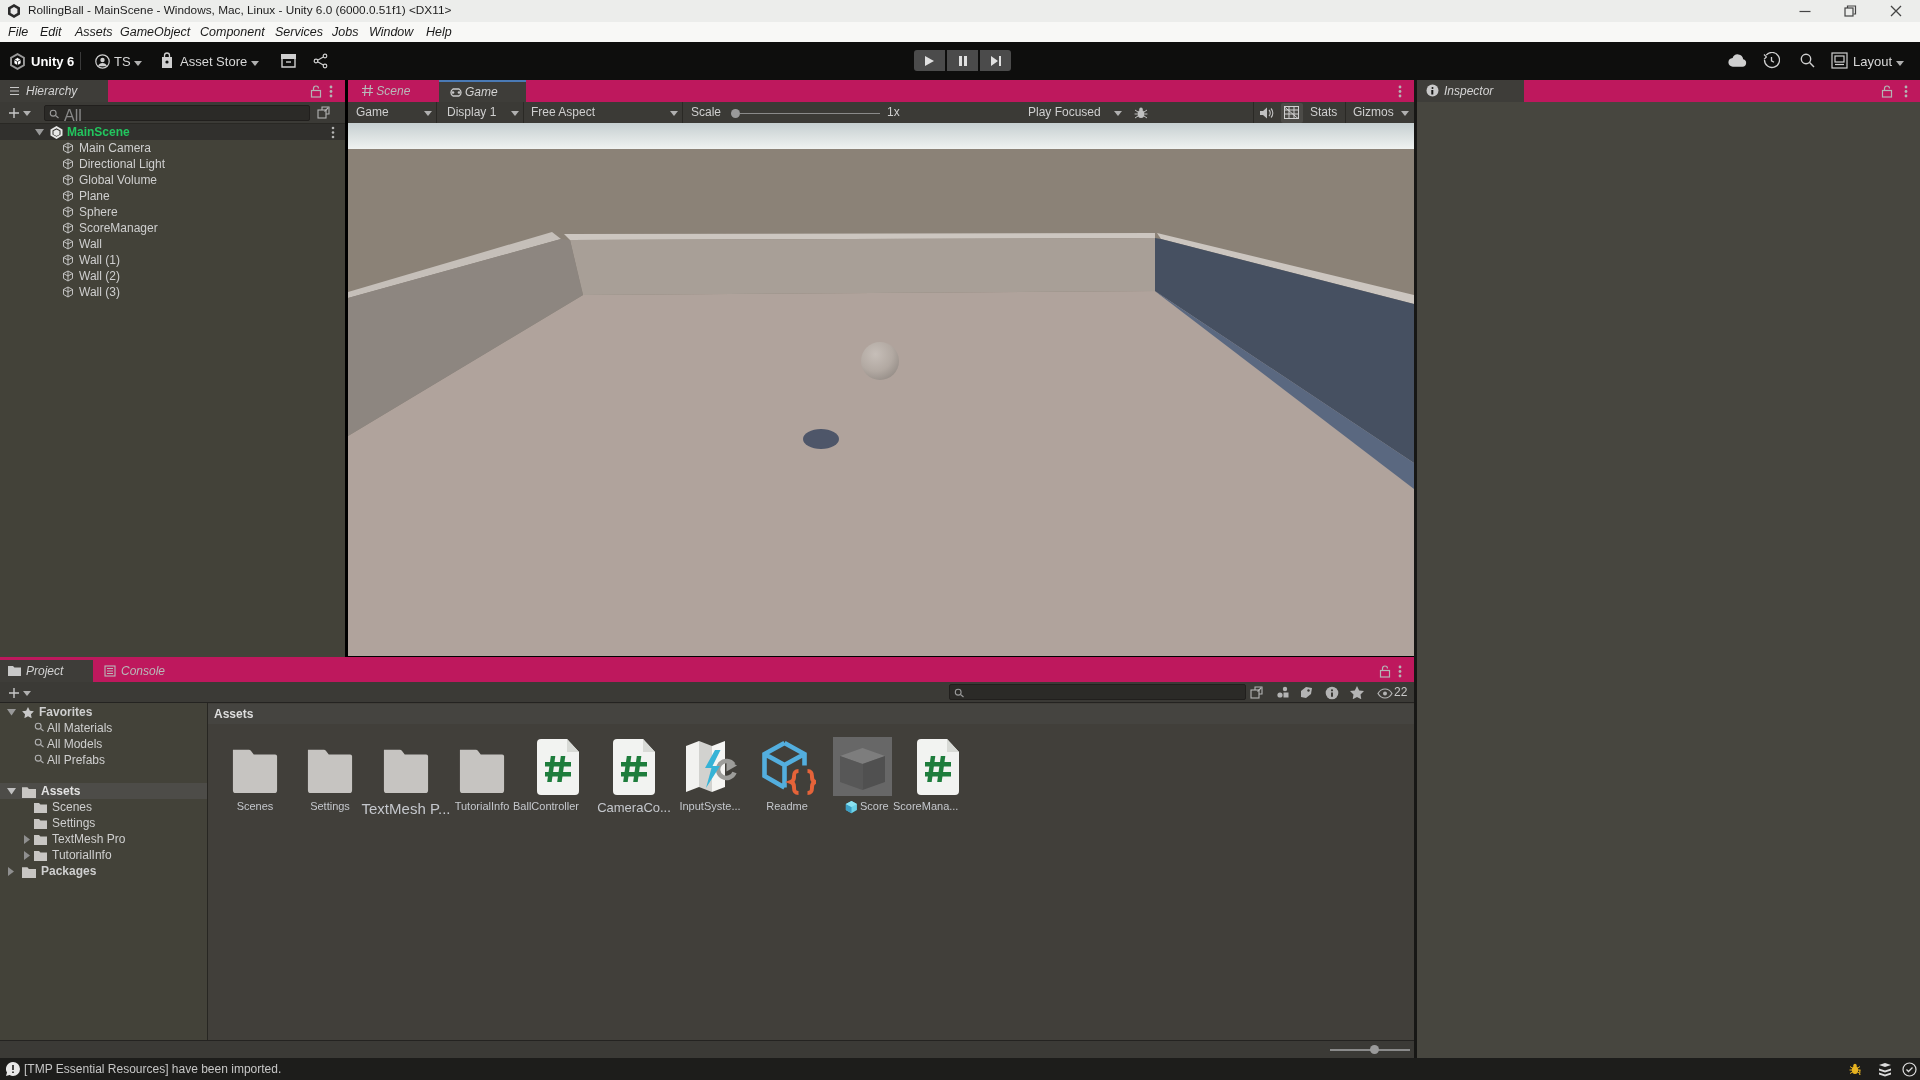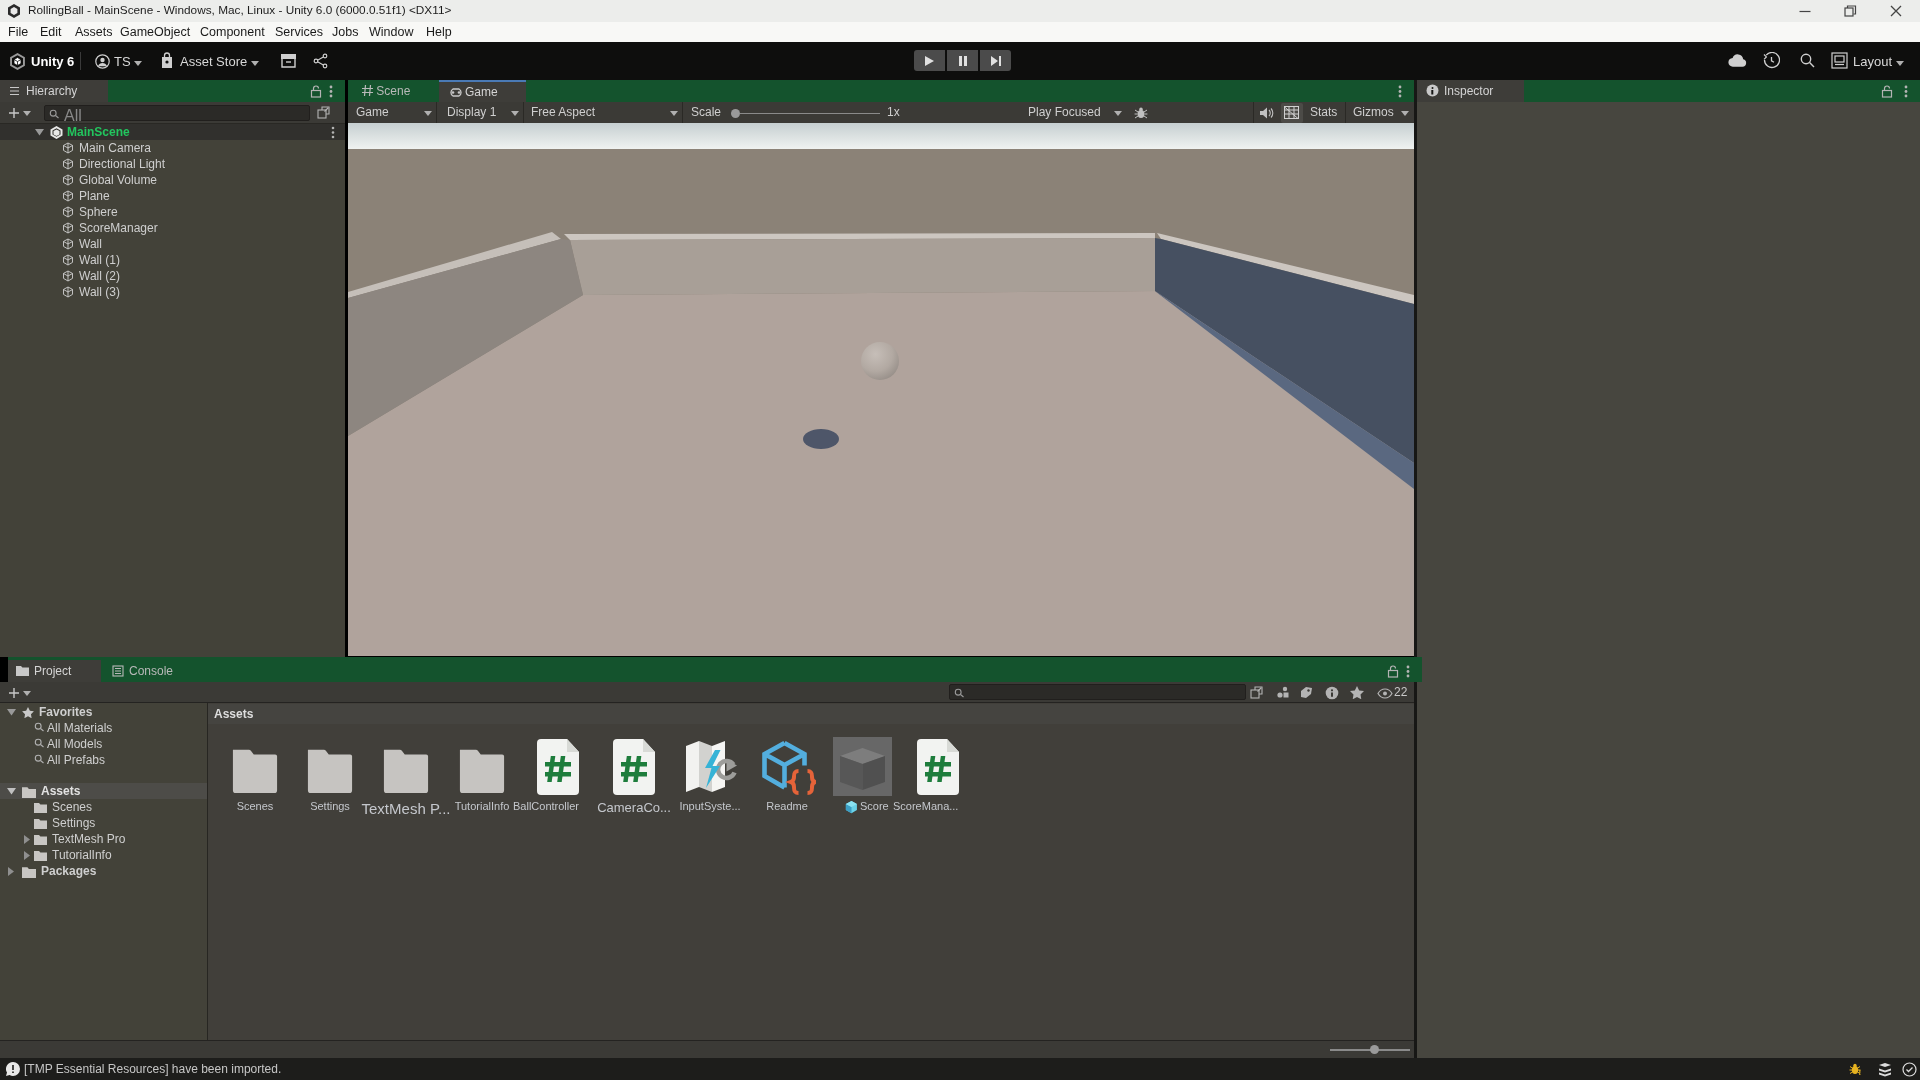--- a/index.html
+++ b/index.html
@@ -1,23 +1,23 @@
 <!DOCTYPE html>
 <html><head>
 <meta charset="utf-8">
 <style>
 * { margin:0; padding:0; box-sizing:border-box; }
 html,body { width:1920px; height:1080px; overflow:hidden; background:#000; }
 body { font-family:"Liberation Sans", sans-serif; position:relative; }
 .abs { position:absolute; }
 .titlebar { left:0; top:0; width:1920px; height:22px; background:#ecedeb; color:#1c1c1c; font-size:11.8px; }
-.menubar { left:0; top:22px; width:1920px; height:20px; background:#f8f8f6; color:#1a1a1a; font-size:12.5px; }
+.menubar { left:0; top:22px; width:1920px; height:20px; background:#f8f8f6; color:#1a1a1a; font-size:12.5px;font-style:italic; }
 .menubar span { display:inline-block; vertical-align:top; line-height:20px; margin:0; }
 .toolbar { left:0; top:42px; width:1920px; height:38px; background:#0e0e0d; color:#d8d8d8; font-size:13px; }
-.tabbar { background:#14532d; }
+.tabbar { background:#be185d;font-style:italic; }
 .tab-active { background:#3e3d39; color:#d4d4d4; }
 .panel { background:#434239; }
 .row { position:absolute; height:16px; line-height:16px; font-size:12px; color:#cfcfcf; white-space:nowrap; }
 .caret { display:inline-block; width:0; height:0; border-left:4px solid transparent; border-right:4px solid transparent; border-top:5px solid #b0b0b0; }
 </style>
 </head>
 <body>
 
 <div class="abs titlebar">
   <svg class="abs" style="left:7px;top:4px" width="14" height="14" viewBox="0 0 14 14">
@@ -402,21 +402,21 @@
 </div>
 <div class="abs" style="left:1417px;top:102px;width:503px;height:956px;background:#47463f"></div>
 <svg class="abs" style="left:1904px;top:85px" width="4" height="13">
     <g fill="#b4b4b4">
       <circle cx="2" cy="2" r="1.4"></circle>
       <circle cx="2" cy="6.5" r="1.4"></circle>
       <circle cx="2" cy="11" r="1.4"></circle>
     </g>
   </svg>
 
-<div class="abs tabbar" style="left:8px;top:657px;width:1414px;height:25px">
+<div class="abs tabbar" style="left:0;top:657px;width:1414px;height:25px">
   <div class="abs tab-active" style="left:0;top:3px;width:93px;height:22px;font-size:12px">
     <svg class="abs" style="left:8px;top:5px" width="13" height="11" viewBox="0 0 13 11">
         <path fill="#c8c8c8" d="M0 1h5l1.4 1.6H13V11H0z"></path>
       </svg>
     <span class="abs" style="left:26px;top:4px">Project</span>
   </div>
   <svg class="abs" style="left:104px;top:8px" width="12" height="12" viewBox="0 0 12 12">
       <g stroke="#b9b9b9" stroke-width="1.1" fill="none">
         <rect x="1" y="1" width="10" height="10" fill="none"></rect>
         <path d="M3 3.5h6M3 6h6M3 8.5h6"></path>

